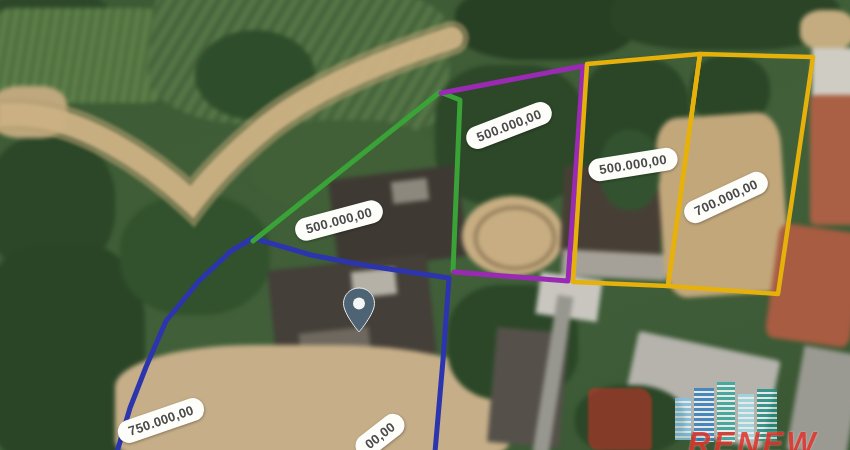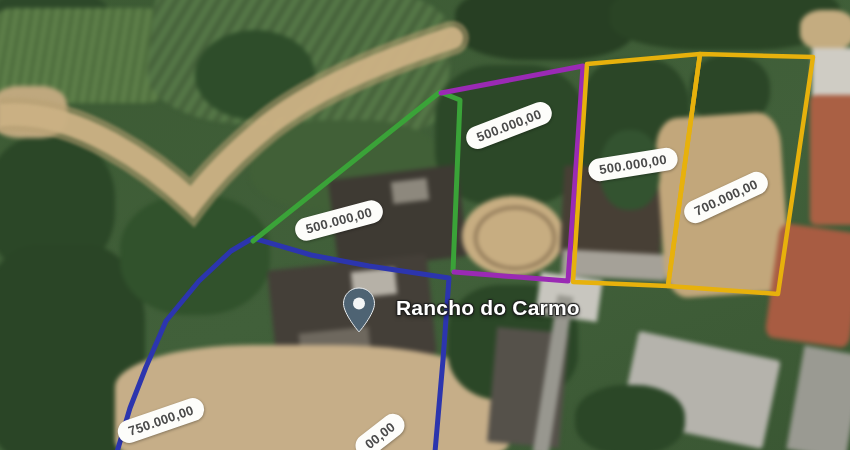--- a/index.html
+++ b/index.html
@@ -106,16 +106,24 @@
   <div class="pill" style="left:464px;top:114px;transform:rotate(-21deg);">500.000,00</div>
   <div class="pill" style="left:588px;top:153px;transform:rotate(-9deg);">500.000,00</div>
   <div class="pill" style="left:681px;top:186px;transform:rotate(-25deg);">700.000,00</div>
   <div class="pill" style="left:116px;top:409px;transform:rotate(-19deg);">750.000,00</div>
   <div class="pill" style="left:352px;top:424px;transform:rotate(-38deg);">00,00</div>
 
   <svg class="t" style="left:341px;top:286px;" width="36" height="48" viewBox="0 0 36 48">
     <path d="M18 2 C9.2 2 2.5 8.8 2.5 17.5 C2.5 28 18 46 18 46 C18 46 33.5 28 33.5 17.5 C33.5 8.8 26.8 2 18 2 Z" fill="#4e6373" stroke="#e9edef" stroke-width="1"></path>
     <circle cx="18" cy="17.5" r="6" fill="#f3f5f6"></circle>
   </svg>
-  <div id="place-label">Rancho do Carmo</div>
 
+  <div id="watermark">
+    <div id="red-blob"></div>
+    <div class="bld" style="left:90px;top:18px;width:16px;height:42px;background:repeating-linear-gradient(#7fc4e8 0 3px,rgba(255,255,255,.85) 3px 5px);"></div>
+    <div class="bld" style="left:109px;top:8px;width:20px;height:54px;background:repeating-linear-gradient(#2e7fc2 0 3px,rgba(255,255,255,.85) 3px 5px);"></div>
+    <div class="bld" style="left:132px;top:2px;width:18px;height:60px;background:repeating-linear-gradient(#2fa79b 0 3px,rgba(255,255,255,.85) 3px 5px);"></div>
+    <div class="bld" style="left:153px;top:14px;width:16px;height:46px;background:repeating-linear-gradient(#9adbe8 0 3px,rgba(255,255,255,.85) 3px 5px);"></div>
+    <div class="bld" style="left:172px;top:9px;width:20px;height:52px;background:repeating-linear-gradient(#1d8f85 0 3px,rgba(255,255,255,.85) 3px 5px);"></div>
+    <div id="watermark-text">RENEW</div>
+  </div>
 
 </div>
 
 </body></html>

